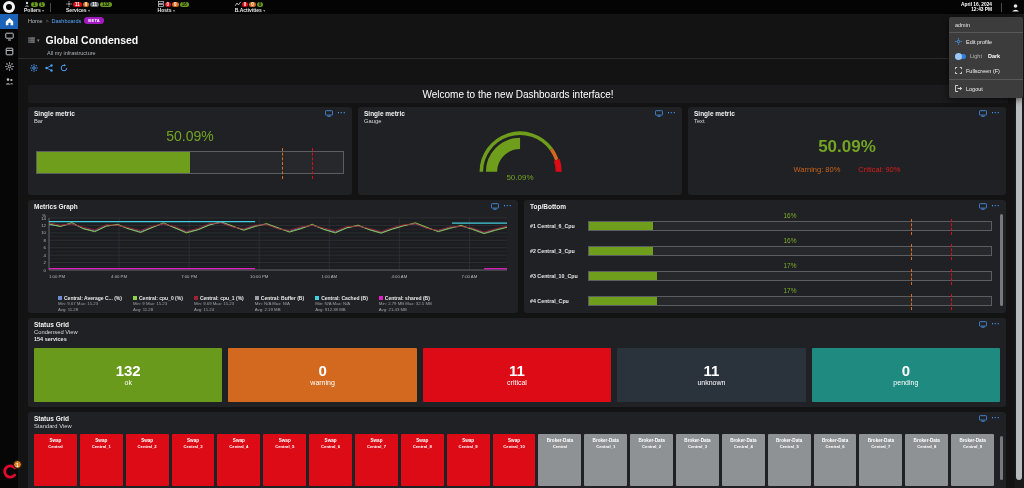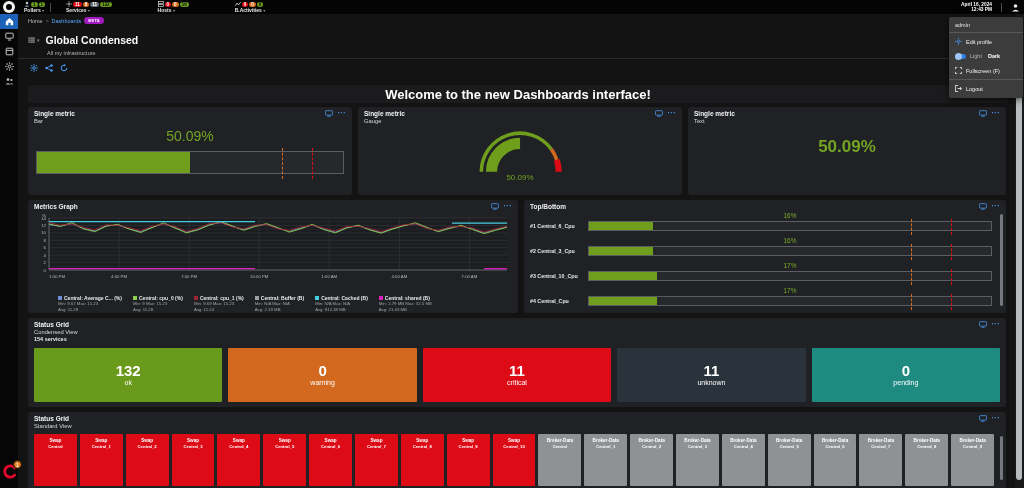--- a/index.html
+++ b/index.html
@@ -58,21 +58,21 @@
   #dash-picker { color:#8a8f94; font-size:8px; line-height:8px; cursor:pointer; }
   #dash-picker .chev { font-size:5px; color:#8a8f94; }
   #page-title { font-size:10.5px; font-weight:bold; color:#fafafa; }
   #page-subtitle { position:absolute; left:29px; top:36px; font-size:5.5px; color:#aeb2b6; }
   #hdr-divider { position:absolute; left:0; top:44px; width:1006px; height:1px; background:#2b2b2b; }
   #actions { position:absolute; left:11px; top:49px; display:flex; gap:6px; align-items:center; }
   .act-btn { width:9px; height:9px; display:flex; align-items:center; justify-content:center; cursor:pointer; }
   .act-btn svg { width:8px; height:8px; }
 
   #banner { position:absolute; left:10px; top:71px; width:980px; height:18px; background:#1b1b1d; border-radius:2px; display:flex; align-items:center; justify-content:center; }
-  #banner span { font-size:13px; font-weight:bold; color:#ffffff; }
+  #banner span { font-size:10px; font-weight:normal; color:#ffffff; }
 
   
   .widget { position:absolute; background:#1f2124; border-radius:3px; overflow:hidden; }
   .whead { position:absolute; left:6px; top:3px; right:6px; display:flex; justify-content:space-between; pointer-events:none; }
   .wh-left { pointer-events:auto; }
   .wh-title { font-size:6.5px; font-weight:bold; color:#f2f2f2; line-height:8px; }
   .wh-sub { font-size:5.8px; color:#d6d9db; line-height:7px; }
   .wh-sub2 { font-size:5.5px; font-weight:bold; color:#e8e8e8; line-height:7px; }
   .wh-icons { display:flex; gap:5px; align-items:flex-start; pointer-events:auto; }
   .wh-icons .ic { cursor:pointer; height:7px; display:flex; align-items:center; }
@@ -432,20 +432,24 @@
           <span class="ic">
               <svg viewBox="0 0 10 8">
                 <rect x="0.5" y="0.5" width="9" height="5.5" rx="1" fill="none" stroke="#4a9cf8" stroke-width="1"></rect>
                 <line x1="3" y1="7.5" x2="7" y2="7.5" stroke="#4a9cf8" stroke-width="1"></line>
               </svg>
             </span>
           <span class="wh-more">···</span>
         </div>
       </div>
       <div class="big-value">50.09%</div>
+      <div id="text-thresholds">
+        <span class="tw">Warning: 80%</span>
+        <span class="tc">Critical: 90%</span>
+      </div>
     </div>
 
     <div class="widget" id="w-mg">
       <div class="whead">
         <div class="wh-left">
           <div class="wh-title">Metrics Graph</div>
         </div>
         <div class="wh-icons">
           <span class="ic">
               <svg viewBox="0 0 10 8">

